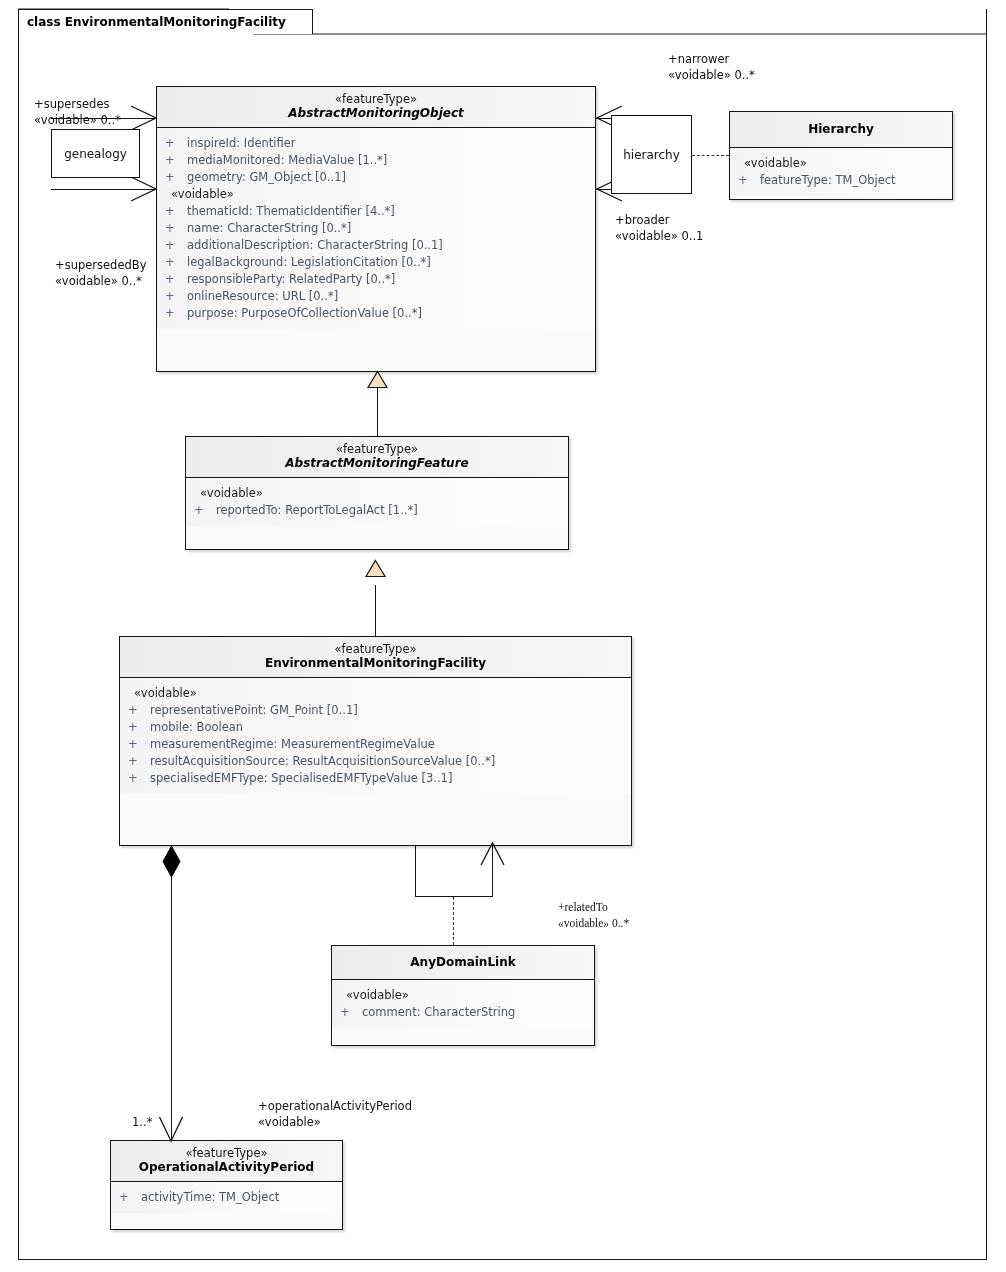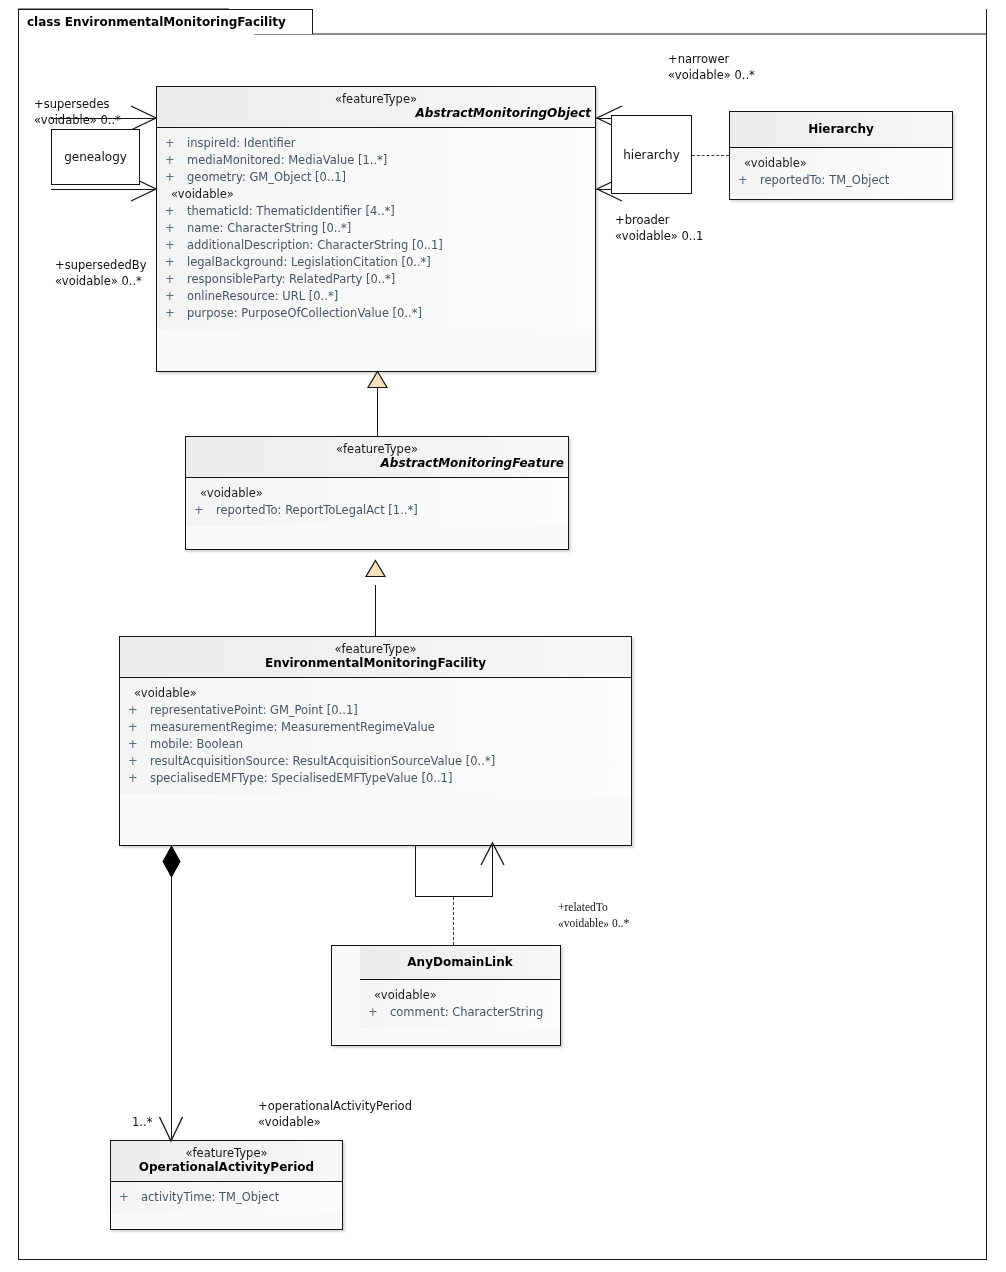--- a/index.html
+++ b/index.html
@@ -36,21 +36,21 @@
   .uml-head{
     box-sizing:border-box;
     border-bottom:1px solid #151515;
     background:linear-gradient(to right,#ececec 0%,#f1f1f1 45%,#f7f7f7 100%);
     text-align:center;
     padding:5px 4px 6px 4px;
     line-height:1.25;
   }
   .stereo{font-size:11.5px;color:#181818;}
   .cname{font-size:12px;font-weight:bold;color:#000;}
-  .cname.ital{font-style:italic;text-align:right;}
+  .cname.ital{font-style:italic;}
   .uml-body{
     background:linear-gradient(to right,#f4f4f4 0%,#f8f8f8 40%,#fdfdfd 100%);
     padding:7px 0 7px 0;
   }
   .attr{
     font-size:11.5px;color:#4a5563;
     line-height:17px;white-space:nowrap;
     padding-left:8px;
   }
   .attr .vis{
@@ -163,21 +163,21 @@
       <div class="attr"><span class="vis">+</span><span>purpose: PurposeOfCollectionValue [0..*]</span></div>
     </div>
   </div>
 
   <div class="uml" style="left:729px;top:111px;width:224px;height:89px;">
     <div class="uml-head" style="padding-top:10px;padding-bottom:10px;">
       <div class="cname">Hierarchy</div>
     </div>
     <div class="uml-body">
       <div class="attr stereorow">«voidable»</div>
-      <div class="attr"><span class="vis">+</span><span>reportedTo: TM_Object</span></div>
+      <div class="attr"><span class="vis">+</span><span>featureType: TM_Object</span></div>
     </div>
   </div>
 
   <div class="uml" style="left:185px;top:436px;width:384px;height:114px;">
     <div class="uml-head">
       <div class="stereo">«featureType»</div>
       <div class="cname ital">AbstractMonitoringFeature</div>
     </div>
     <div class="uml-body">
       <div class="attr stereorow">«voidable»</div>
@@ -186,48 +186,48 @@
   </div>
 
   <div class="uml" style="left:119px;top:636px;width:513px;height:210px;">
     <div class="uml-head">
       <div class="stereo">«featureType»</div>
       <div class="cname">EnvironmentalMonitoringFacility</div>
     </div>
     <div class="uml-body">
       <div class="attr stereorow">«voidable»</div>
       <div class="attr"><span class="vis">+</span><span>representativePoint: GM_Point [0..1]</span></div>
+      <div class="attr"><span class="vis">+</span><span>mobile: Boolean</span></div>
       <div class="attr"><span class="vis">+</span><span>measurementRegime: MeasurementRegimeValue</span></div>
-      <div class="attr"><span class="vis">+</span><span>mobile: Boolean</span></div>
       <div class="attr"><span class="vis">+</span><span>resultAcquisitionSource: ResultAcquisitionSourceValue [0..*]</span></div>
-      <div class="attr"><span class="vis">+</span><span>specialisedEMFType: SpecialisedEMFTypeValue [0..1]</span></div>
-    </div>
-  </div>
-
-  <div class="uml" style="left:331px;top:945px;width:230px;height:101px;padding-left:28px;">
+      <div class="attr"><span class="vis">+</span><span>specialisedEMFType: SpecialisedEMFTypeValue [3..1]</span></div>
+    </div>
+  </div>
+
+  <div class="uml" style="left:331px;top:945px;width:264px;height:101px;">
     <div class="uml-head" style="padding-top:9px;padding-bottom:9px;">
       <div class="cname">AnyDomainLink</div>
     </div>
     <div class="uml-body">
       <div class="attr stereorow">«voidable»</div>
       <div class="attr"><span class="vis">+</span><span>comment: CharacterString</span></div>
     </div>
   </div>
 
   <div class="uml" style="left:110px;top:1140px;width:233px;height:90px;">
     <div class="uml-head">
       <div class="stereo">«featureType»</div>
       <div class="cname">OperationalActivityPeriod</div>
     </div>
     <div class="uml-body">
       <div class="attr"><span class="vis">+</span><span>activityTime: TM_Object</span></div>
     </div>
   </div>
 
-  <div class="plainbox" style="left:51px;top:129px;width:89px;height:56px;">
+  <div class="plainbox" style="left:51px;top:129px;width:89px;height:49px;">
     <span>genealogy</span>
   </div>
   <div class="plainbox" style="left:611px;top:115px;width:81px;height:79px;">
     <span>hierarchy</span>
   </div>
 
   <div class="lbl" style="left:34px;top:57px;margin-top:39px;">
     <div>+supersedes</div>
     <div>«voidable» 0..*</div>
   </div>

